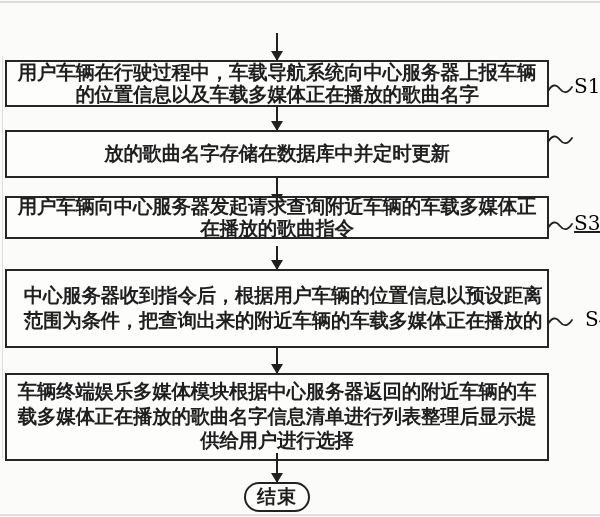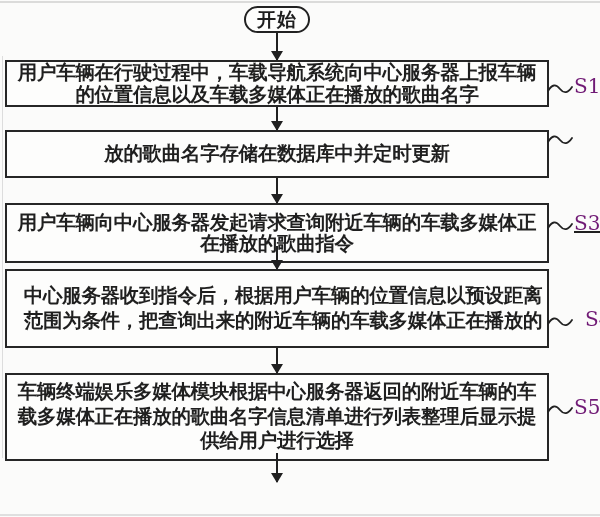--- a/index.html
+++ b/index.html
@@ -27,61 +27,58 @@
   
   .stepbox{
     position:absolute;left:5px;width:544px;box-sizing:border-box;
     border:2.5px solid #262626;background:#fdfdfc;
     display:flex;flex-direction:column;align-items:center;justify-content:center;
     text-align:left;
   }
   .line{font-size:19.5px;font-weight:700;line-height:21.5px;white-space:nowrap;letter-spacing:-0.3px;}
   .b1{top:60px;height:47px;}
   .b2{top:130px;height:48px;}
-  .b3{top:203px;height:60px;}
+  .b3{top:196px;height:43px;}
   .b4{top:269px;height:79px;padding-left:12px;}
   .b5{top:373px;height:88px;}
   .b4 .line,.b5 .line{line-height:24.5px;}
 
   
   .arrow{position:absolute;left:276px;width:0;border-left:2.5px solid #202020;}
   .arrow::after{
     content:"";position:absolute;bottom:-1px;left:-7.2px;width:0;height:0;
     border-left:6px solid transparent;border-right:6px solid transparent;
     border-top:10px solid #202020;
   }
   .a1{top:33px;height:27px;}
   .a2{top:107px;height:23px;}
   .a3{top:178px;height:25px;}
   .a4{top:246px;height:23px;}
   .a5{top:348px;height:25px;}
   .a6{top:453px;height:29px;}
 
   
   .slabel{position:absolute;left:547px;display:flex;align-items:center;gap:1px;}
-  .sid{font-size:20px;font-weight:400;color:#701a75;}
+  .sid{font-size:20px;font-weight:400;color:#000000;}
   .squig{margin-top:5px;flex:0 0 auto;}
   .l1{top:74px;}
   .l2{top:125px;gap:48px;}
   .l3{top:211px;text-decoration:underline;}
   .l4{top:307px;gap:12px;}
   .l5{top:395px;}
 </style>
 </head>
 <body>
 
 <div class="canvas">
 
   <div class="scan-line scan-top"></div>
   <div class="scan-line scan-bottom"></div>
   <div class="scan-line scan-left"></div>
 
-  <div class="terminal term-start">
-    <span class="tlabel">开始</span>
-  </div>
 
   <div class="arrow a1"></div>
 
   <div class="stepbox b1">
     <div class="line">用户车辆在行驶过程中，车载导航系统向中心服务器上报车辆</div>
     <div class="line">的位置信息以及车载多媒体正在播放的歌曲名字</div>
   </div>
   <div class="slabel l1">
     <svg class="squig" viewBox="0 0 26 14" width="26" height="14">
         <path d="M1 9 C 5 2, 9 2, 13 7 S 21 11, 25 5" fill="none" stroke="#222" stroke-width="1.8" stroke-linecap="round"></path>
@@ -127,23 +124,20 @@
     <span class="sid">S4</span>
   </div>
 
   <div class="arrow a5"></div>
 
   <div class="stepbox b5">
     <div class="line">车辆终端娱乐多媒体模块根据中心服务器返回的附近车辆的车</div>
     <div class="line">载多媒体正在播放的歌曲名字信息清单进行列表整理后显示提</div>
     <div class="line">供给用户进行选择</div>
   </div>
-  <div class="slabel l5">
-    <svg class="squig" viewBox="0 0 26 14" width="26" height="14">
-        <path d="M1 9 C 5 2, 9 2, 13 7 S 21 11, 25 5" fill="none" stroke="#222" stroke-width="1.8" stroke-linecap="round"></path>
-      </svg>
-    <span class="sid">S5</span>
-  </div>
 
   <div class="arrow a6"></div>
 
+  <div class="terminal term-end">
+    <span class="tlabel">结束</span>
+  </div>
 
 </div>
 
 </body></html>

